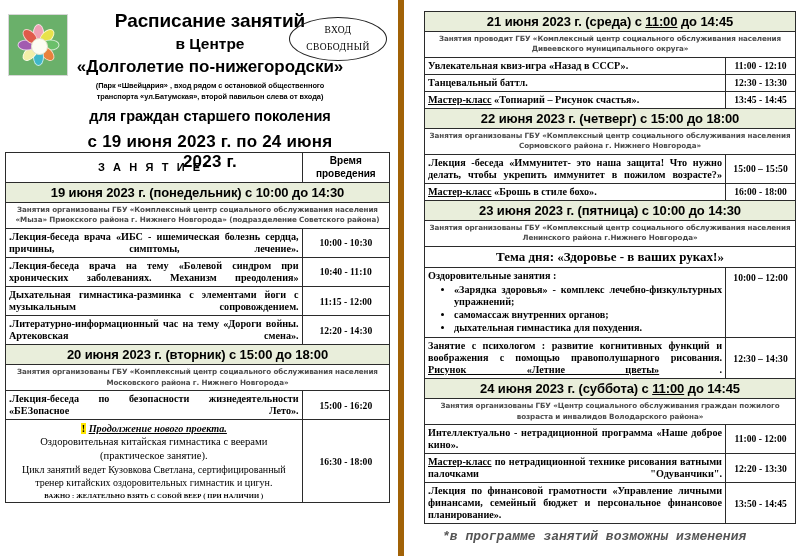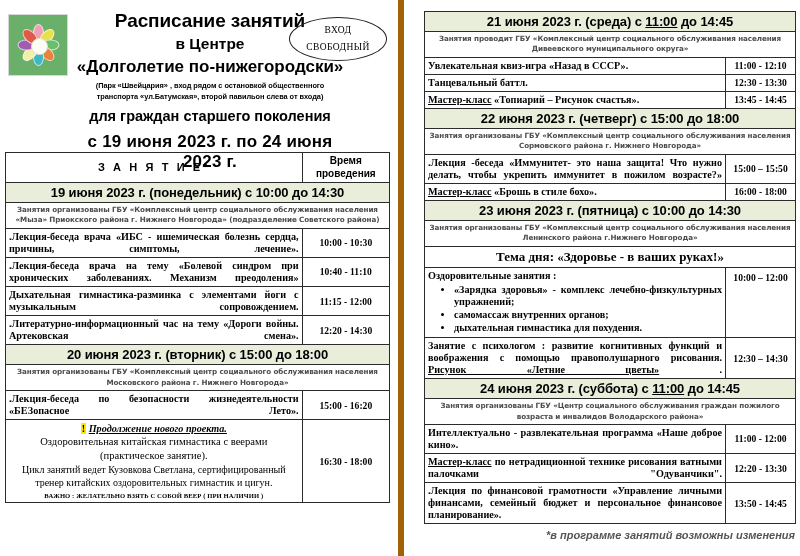--- a/index.html
+++ b/index.html
@@ -272,27 +272,26 @@
     font-weight: bold;
     font-size: 10.2px;
     line-height: 1.18;
     margin-bottom: 1px;
     text-align: justify;
     text-align-last: justify;
   }
   ul.blist li.last { text-align-last: left; }
 
   .footnote {
-    font-family: Liberation Sans, sans-serif;
+    font-family: Liberation Mono, monospace;
     font-style: italic;
     font-weight: bold;
-    font-size: 11px;
+    font-size: 13px;
     color: #555;
     padding: 5px 0 0 18px;
-    text-align: right;
   }
 </style>
 </head>
 <body>
 
 <div id="page">
 
   <div class="col-left">
 
     <div class="poster-head">
@@ -461,21 +460,21 @@
             <td class="time">12:30 – 14:30</td>
           </tr>
 
           <tr class="dayrow">
             <td colspan="2"><span>24 июня 2023 г. (суббота) с </span><u>11:00</u><span> до 14:45</span></td>
           </tr>
           <tr class="orgrow">
             <td colspan="2">Занятия организованы ГБУ  «Центр социального обслуживания граждан пожилого возраста и инвалидов Володарского района»</td>
           </tr>
           <tr>
-            <td class="act">Интеллектуально  -  развлекательная  программа  «Наше доброе кино».</td>
+            <td class="act">Интеллектуально  -  нетрадиционной  программа  «Наше доброе кино».</td>
             <td class="time">11:00  - 12:00</td>
           </tr>
           <tr>
             <td class="act"><u>Мастер-класс</u><span>  по   нетрадиционной   технике   рисования ватными палочками "Одуванчики".</span></td>
             <td class="time">12:20  - 13:30</td>
           </tr>
           <tr>
             <td class="act">.Лекция   по   финансовой   грамотности   «Управление личными финансами, семейный бюджет и персональное финансовое планирование».</td>
             <td class="time">13:50  - 14:45</td>
           </tr>

